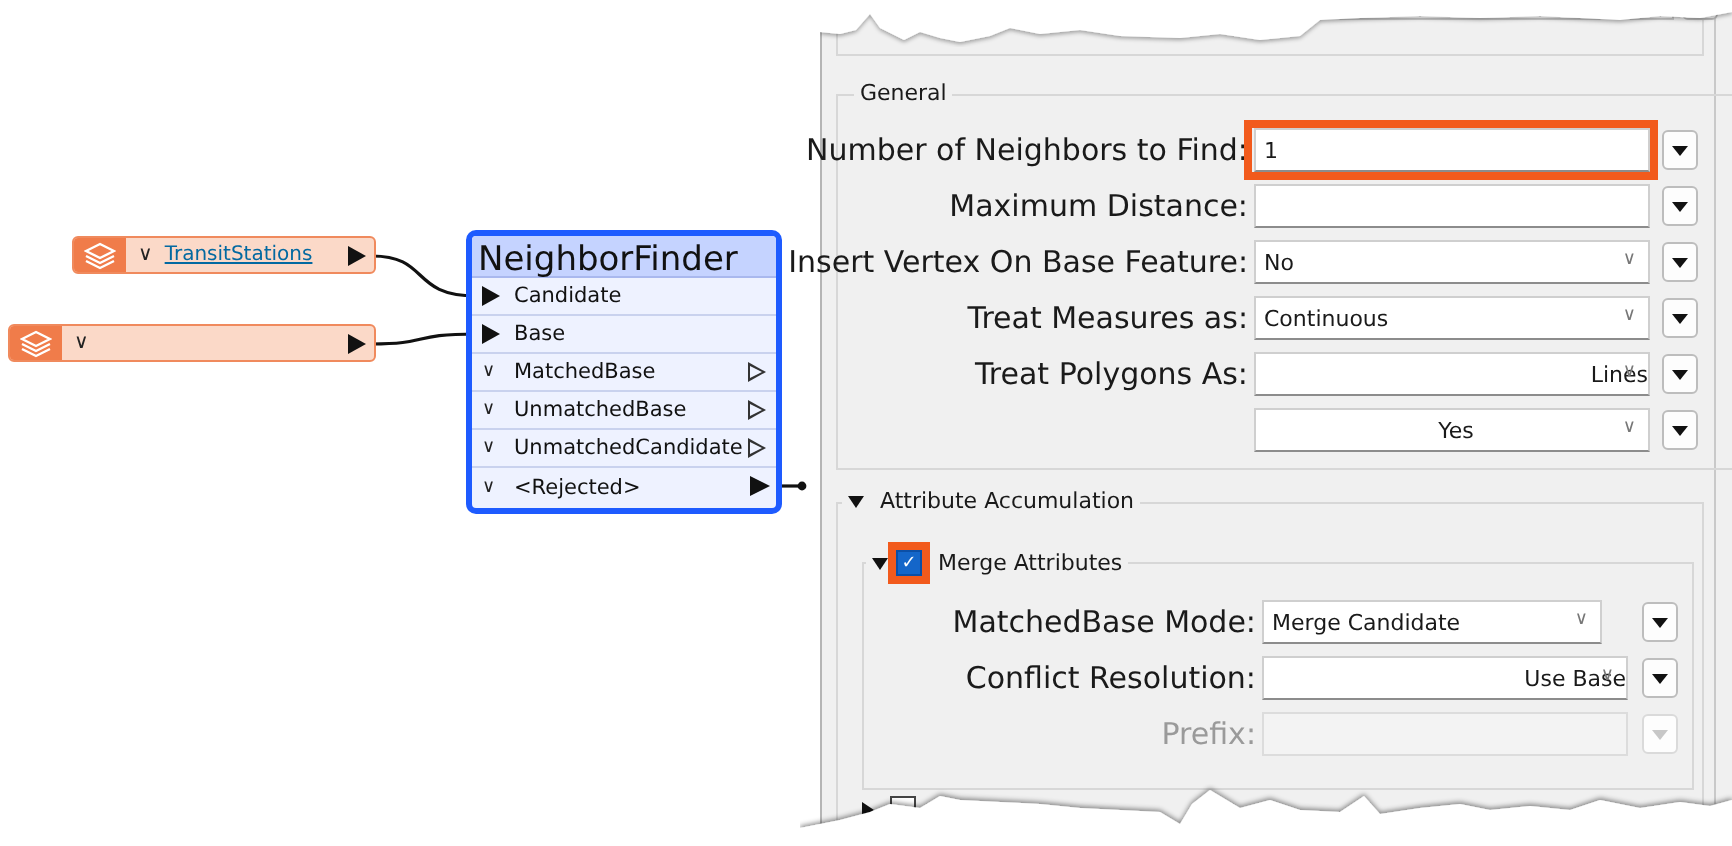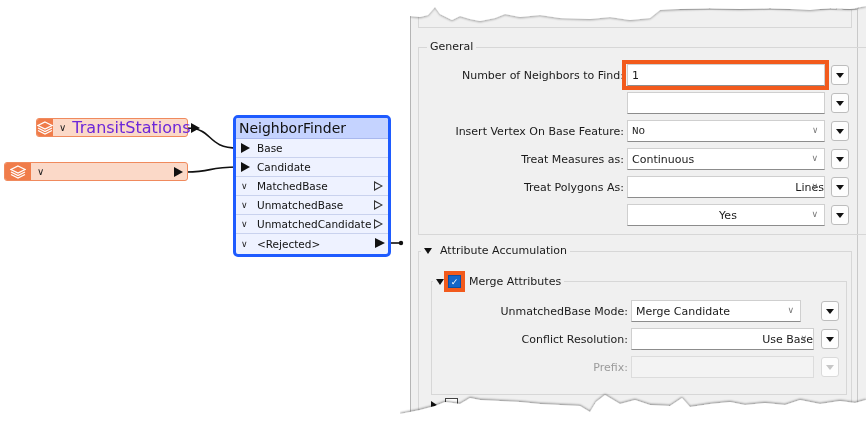--- a/index.html
+++ b/index.html
@@ -14,32 +14,32 @@
   .canvas { position: absolute; left: 0; top: 0; width: 410px; height: 423px; }
   .reader {
     position: absolute; height: 19px; background: #fbd9c8;
     border: 1px solid #f08a5d; border-radius: 3px; display: flex; align-items: center;
   }
   .reader .ricon {
     width: 26px; height: 100%; background: #f07c4a; display: flex; align-items: center;
     justify-content: center; border-radius: 2px 0 0 2px;
   }
   .reader .chev { margin-left: 6px; font-size: 10px; color: #222; }
-  .reader .rlabel { margin-left: 6px; font-size: 16px; color: #6d28d9; white-space: nowrap; }
+  .reader .rlabel { margin-left: 6px; font-size: 10px; color: #0369a1; white-space: nowrap; text-decoration: underline; }
   .reader .outport {
     margin-left: auto; margin-right: 4px; width: 0; height: 0;
     border-top: 5px solid transparent; border-bottom: 5px solid transparent; border-left: 9px solid #111;
   }
   .node {
     position: absolute; left: 233px; top: 115px; width: 158px; height: 142px;
     border: 3px solid #1e5bff; border-radius: 5px; background: #eef2ff; overflow: hidden;
   }
   .node .nhead {
     height: 21px; background: #c5d3ff; border-bottom: 1px solid #a9b8ee;
-    font-size: 14px; padding: 2px 3px; color: #111;
+    font-size: 17px; padding: 2px 3px; color: #111;
   }
   .node .nrow {
     height: 19px; border-bottom: 1px solid #c9d2ee; display: flex; align-items: center;
     font-size: 10.5px; color: #111; position: relative; padding-left: 5px;
   }
   .node .nrow:last-child { border-bottom: none; }
   .inport {
     width: 0; height: 0; border-top: 5px solid transparent; border-bottom: 5px solid transparent;
     border-left: 9px solid #111; margin-right: 7px;
   }
@@ -70,21 +70,21 @@
   }
   .topcombo { position: absolute; top: 0; height: 20px; background: #fff; border: 1px solid #c9c9c9; }
   .group {
     position: absolute; border: 1px solid #d7d7d7;
   }
   .group .legend {
     position: absolute; top: -8px; left: 8px; background: #f0f0f0; padding: 0 3px; font-size: 11px;
     display: flex; align-items: center;
   }
   .row { position: absolute; left: 0; height: 22px; display: flex; align-items: center; }
-  .row .label { position: absolute; right: 0; text-align: right; white-space: nowrap; font-size: 11px; }
+  .row .label { position: absolute; right: 0; text-align: right; white-space: nowrap; font-size: 15px; }
   .field {
     position: absolute; height: 22px; background: #fff; border: 1px solid #cfcfcf;
     border-bottom-color: #8c8c8c; display: flex; align-items: center; padding-left: 4px; font-size: 11px;
   }
   .field.disabled { background: #f3f3f3; border-color: #dcdcdc; }
   .combo-arrow { position: absolute; right: 6px; top: 4px; font-size: 9px; color: #777; }
   .menubtn {
     position: absolute; width: 18px; height: 20px; background: #fdfdfd; border: 1px solid #bdbdbd;
     border-radius: 3px; display: flex; align-items: center; justify-content: center;
   }
@@ -143,25 +143,25 @@
         </svg>
     </span>
     <span class="chev">∨</span>
     <span class="outport"></span>
   </div>
 
   <div class="node">
     <div class="nhead">NeighborFinder</div>
     <div class="nrow">
       <span class="inport"></span>
+      <span>Candidate</span>
+    </div>
+    <div class="nrow">
+      <span class="inport"></span>
       <span>Base</span>
-    </div>
-    <div class="nrow">
-      <span class="inport"></span>
-      <span>Candidate</span>
     </div>
     <div class="nrow">
       <span class="vchev">∨</span>
       <span>MatchedBase</span>
       <span class="outhollow"></span>
     </div>
     <div class="nrow">
       <span class="vchev">∨</span>
       <span>UnmatchedBase</span>
       <span class="outhollow"></span>
@@ -198,31 +198,34 @@
       <span class="label">Number of Neighbors to Find:</span>
     </div>
     <div class="field" style="left:208px; top:16px; width:198px;">
       <span>1</span>
     </div>
     <div class="highlight" style="left:203px; top:12px; width:207px; height:30px;"></div>
     <div class="menubtn" style="left:412px; top:17px;">
         <span class="tri"></span>
       </div>
 
+    <div class="row" style="top:44px; width:205px;">
+      <span class="label">Maximum Distance:</span>
+    </div>
     <div class="field" style="left:208px; top:44px; width:198px;">
       <span></span>
     </div>
     <div class="menubtn" style="left:412px; top:45px;">
         <span class="tri"></span>
       </div>
 
     <div class="row" style="top:72px; width:205px;">
       <span class="label">Insert Vertex On Base Feature:</span>
     </div>
-    <div class="field" style="left:208px; top:72px; width:198px;font-family:Liberation Mono, monospace;">
+    <div class="field" style="left:208px; top:72px; width:198px;">
       <span>No</span>
       <span class="combo-arrow">∨</span>
     </div>
     <div class="menubtn" style="left:412px; top:73px;">
         <span class="tri"></span>
       </div>
 
     <div class="row" style="top:100px; width:205px;">
       <span class="label">Treat Measures as:</span>
     </div>
@@ -263,21 +266,21 @@
     <div class="group" style="left:12px; top:29px; width:416px; height:114px;">
       <div class="legend" style="left:1px; top:-11px;">
         <span class="disclosure" style="margin-right:0;"></span>
         <span class="checkbox-hl">
           <span class="checkbox">✓</span>
         </span>
         <span>Merge Attributes</span>
       </div>
 
       <div class="row" style="top:18px; width:196px;">
-        <span class="label">UnmatchedBase Mode:</span>
+        <span class="label">MatchedBase Mode:</span>
       </div>
       <div class="field" style="left:199px; top:18px; width:170px;">
         <span>Merge Candidate</span>
         <span class="combo-arrow">∨</span>
       </div>
       <div class="menubtn" style="left:389px; top:19px;">
           <span class="tri"></span>
         </div>
 
       <div class="row" style="top:46px; width:196px;">

